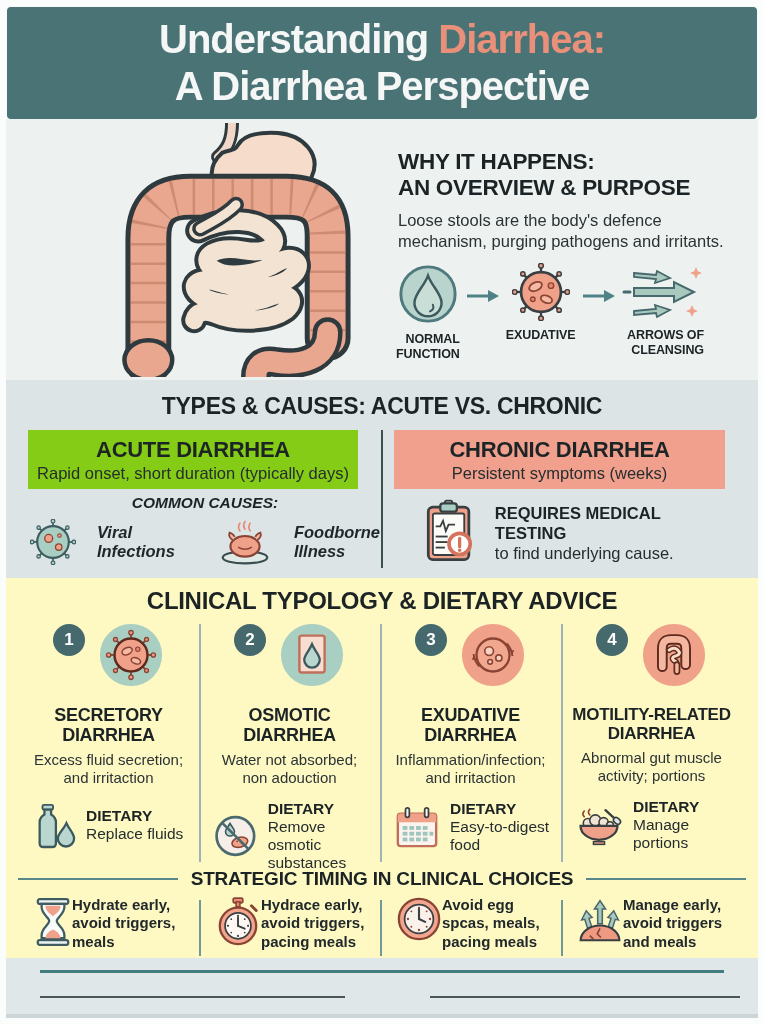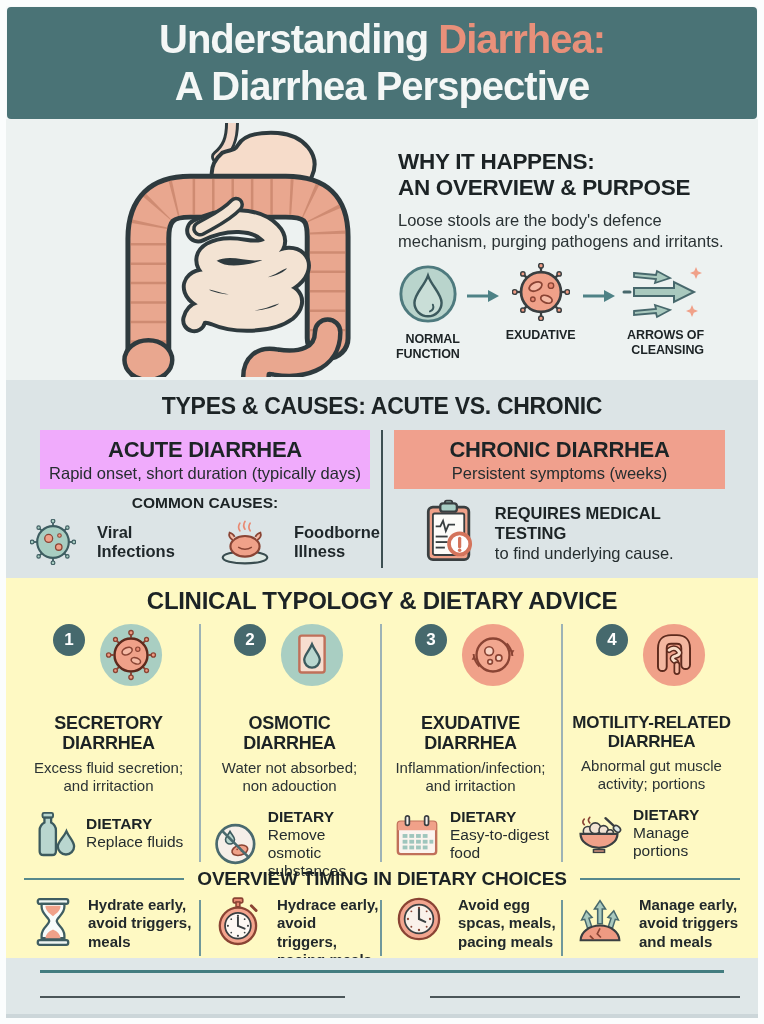--- a/index.html
+++ b/index.html
@@ -24,57 +24,57 @@
   .step{display:flex;flex-direction:column;align-items:center;}
   .step-label{margin-top:7px;font-size:12.5px;font-weight:700;text-align:right;line-height:1.18;color:#1c2325;letter-spacing:-0.1px;}
   .flow-arrow{margin-top:26px;}
 
   
   .sectionB{position:absolute;left:0;top:380px;width:764px;height:198px;background:#dce4e6;}
   .sectionB-title{position:absolute;left:0;top:13px;width:100%;text-align:center;
                   font-size:23px;font-weight:700;letter-spacing:-0.3px;color:#1c2325;}
   .type-box{position:absolute;top:50px;height:59px;display:flex;flex-direction:column;
             justify-content:center;align-items:center;text-align:center;}
-  .type-box.acute{left:40px;width:330px;background:#f0abfc;}
+  .type-box.acute{left:28px;width:330px;background:#84cc16;}
   .type-box.chronic{left:394px;width:331px;background:#f0a08d;}
   .type-box .tb-title{font-size:22px;font-weight:700;letter-spacing:-0.3px;color:#1d2426;}
   .type-box .tb-sub{font-size:16.5px;color:#252d2f;margin-top:1px;}
   .b-divider{position:absolute;left:381px;top:50px;width:2px;height:138px;background:#3d4f52;}
-  .causes{position:absolute;left:40px;top:114px;width:330px;text-align:center;}
+  .causes{position:absolute;left:40px;top:114px;width:330px;text-align:center;font-style:italic;}
   .causes-heading{font-size:15.5px;font-weight:700;color:#1c2325;}
   .causes-row{margin-top:6px;display:flex;justify-content:center;gap:42px;}
   .cause{display:flex;align-items:center;gap:9px;}
   .cause-label{font-size:16.5px;font-weight:600;text-align:left;line-height:1.15;color:#1f272a;margin-left:12px;}
   .chronic-note{position:absolute;left:402px;top:118px;width:330px;display:flex;align-items:flex-end;gap:14px;padding-left:18px;box-sizing:border-box;}
   .note-bold{font-size:16.5px;font-weight:700;color:#1c2325;line-height:1.2;}
   .note-rest{font-size:16.5px;color:#252d2f;line-height:1.25;}
 
   
   .sectionC{position:absolute;left:0;top:578px;width:764px;height:380px;background:#fef9c3;}
   .sectionC-title{position:absolute;left:0;top:9px;width:100%;text-align:center;
                   font-size:24px;font-weight:700;letter-spacing:-0.3px;color:#1c2325;}
   .typ-col{position:absolute;top:44px;width:181px;}
   .typ-col.c1{left:18px;} .typ-col.c2{left:199px;} .typ-col.c3{left:380px;} .typ-col.c4{left:561px;}
   .typ-divider{position:absolute;top:46px;width:2px;height:238px;background:#9db3b6;}
   .typ-divider.d1{left:199px;} .typ-divider.d2{left:380px;} .typ-divider.d3{left:561px;}
   .icon-row{display:flex;justify-content:center;align-items:flex-start;gap:13px;height:74px;}
   .num-badge{width:32px;height:32px;border-radius:50%;background:#46696d;color:#fff;
              font-size:17px;font-weight:700;display:flex;align-items:center;justify-content:center;margin-top:2px;}
-  .typ-name{margin-top:17px;font-size:18px;font-weight:700;letter-spacing:-0.3px;text-align:center;line-height:1.12;color:#1c2325;}
+  .typ-name{margin-top:9px;font-size:18px;font-weight:700;letter-spacing:-0.3px;text-align:center;line-height:1.12;color:#1c2325;}
   .typ-col.c4 .typ-name{font-size:17px;}
   .typ-desc{margin-top:6px;font-size:15px;text-align:center;line-height:1.2;color:#2b3335;}
   .diet-row{margin-top:13px;display:flex;align-items:center;gap:10px;padding-left:14px;}
   .diet-label{font-size:15.5px;font-weight:700;color:#1c2325;}
   .diet-text{font-size:15.5px;color:#252d2f;line-height:1.15;}
 
   
   .timing-title-row{position:absolute;left:0;top:290px;width:100%;display:flex;align-items:center;justify-content:center;gap:13px;}
   .timing-rule{height:2px;background:#57898c;width:160px;}
   .timing-title{font-size:19px;font-weight:700;letter-spacing:-0.2px;color:#1c2325;white-space:nowrap;}
-  .timing-item{position:absolute;top:318px;width:181px;display:flex;align-items:flex-start;gap:16px;padding-left:16px;box-sizing:border-box;}
+  .timing-item{position:absolute;top:318px;width:181px;display:flex;align-items:flex-start;gap:0;padding-left:16px;box-sizing:border-box;}
   .timing-item.t1{left:18px;} .timing-item.t2{left:199px;} .timing-item.t3{left:380px;} .timing-item.t4{left:561px;}
   .timing-text{font-size:15px;line-height:1.22;font-weight:600;color:#22292b;}
   .tim-divider{position:absolute;top:322px;width:2px;height:56px;background:#6f989b;}
   .tim-divider.d1{left:199px;} .tim-divider.d2{left:380px;} .tim-divider.d3{left:561px;}
 
   
   .footer{position:absolute;left:0;top:958px;width:764px;height:66px;background:#dfe7e8;}
   .footer .teal-rule{position:absolute;left:40px;right:40px;top:12px;height:3px;background:#437d80;}
   .footer .line1{position:absolute;left:40px;top:38px;width:305px;height:2px;background:#4b5659;}
   .footer .line2{position:absolute;left:430px;top:38px;width:310px;height:2px;background:#4b5659;}
@@ -439,21 +439,21 @@
         <div>
           <div class="diet-label">DIETARY</div>
           <div class="diet-text pre">Manage
 portions</div>
         </div>
       </div>
     </div>
 
     <div class="timing-title-row">
       <div class="timing-rule"></div>
-      <div class="timing-title">OVERVIEW TIMING IN DIETARY CHOICES</div>
+      <div class="timing-title">STRATEGIC TIMING IN CLINICAL CHOICES</div>
       <div class="timing-rule"></div>
     </div>
 
     <div class="tim-divider d1"></div>
     <div class="tim-divider d2"></div>
     <div class="tim-divider d3"></div>
 
     <div class="timing-item t1">
       <svg width="38" height="52" viewBox="0 0 40 52">
         <rect x="4" y="2" width="32" height="5" rx="2" fill="#eef4f2" stroke="#3f5d61" stroke-width="2.4"></rect>

